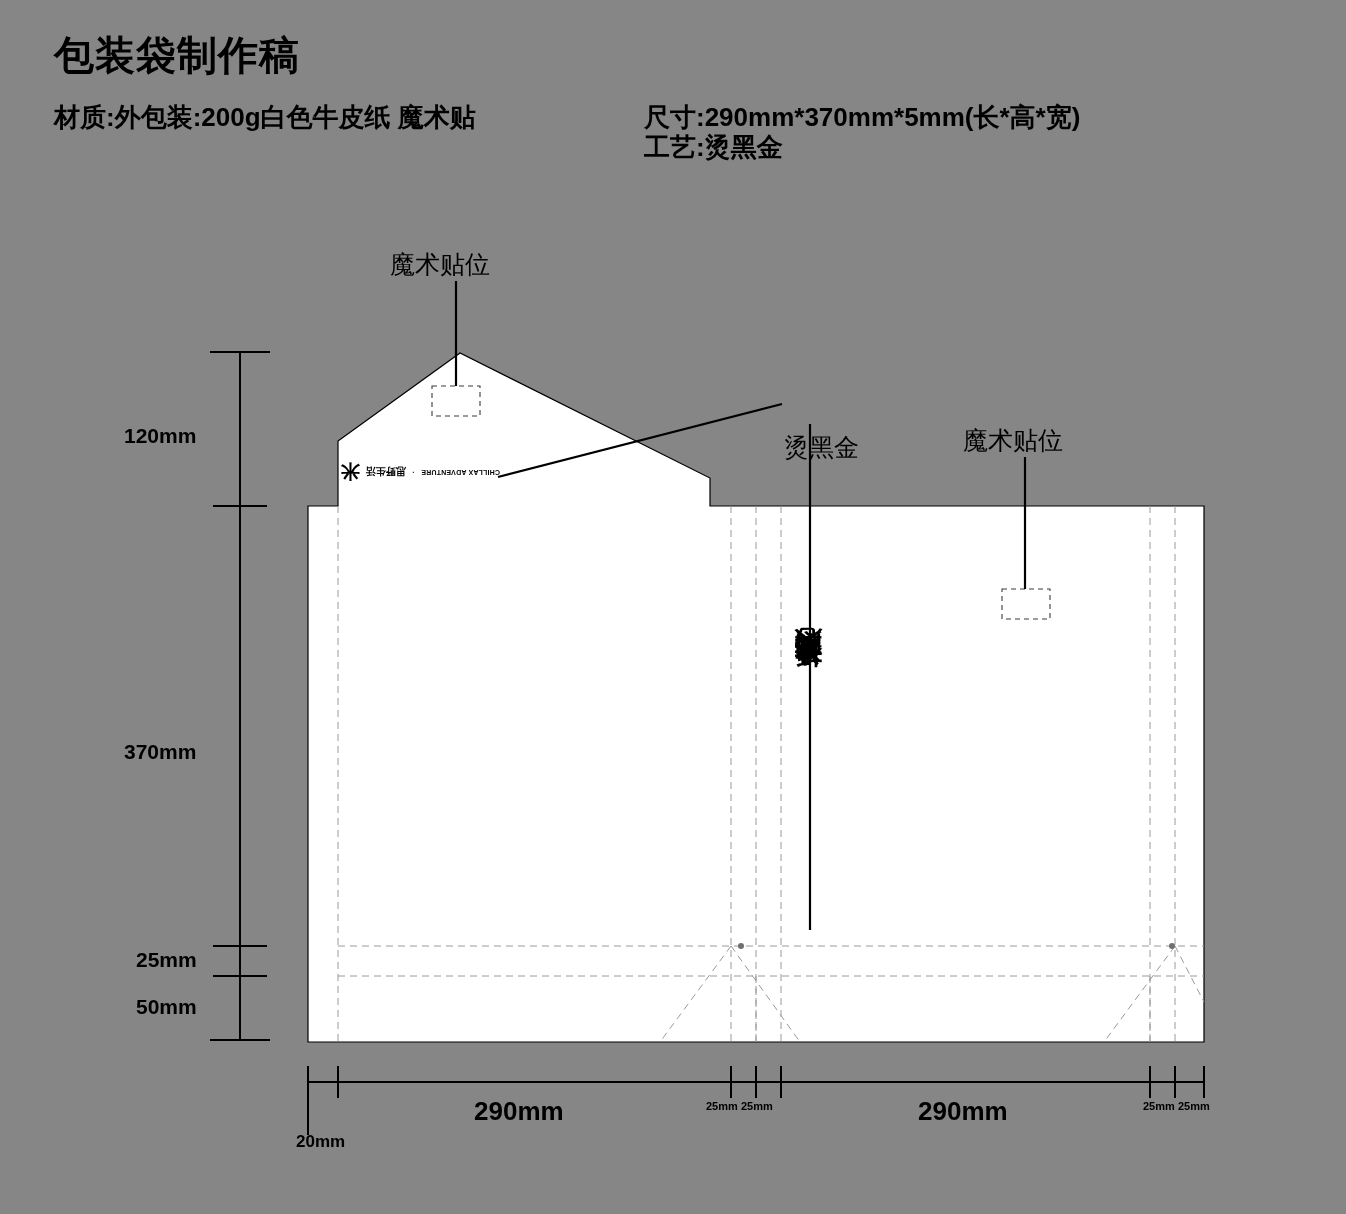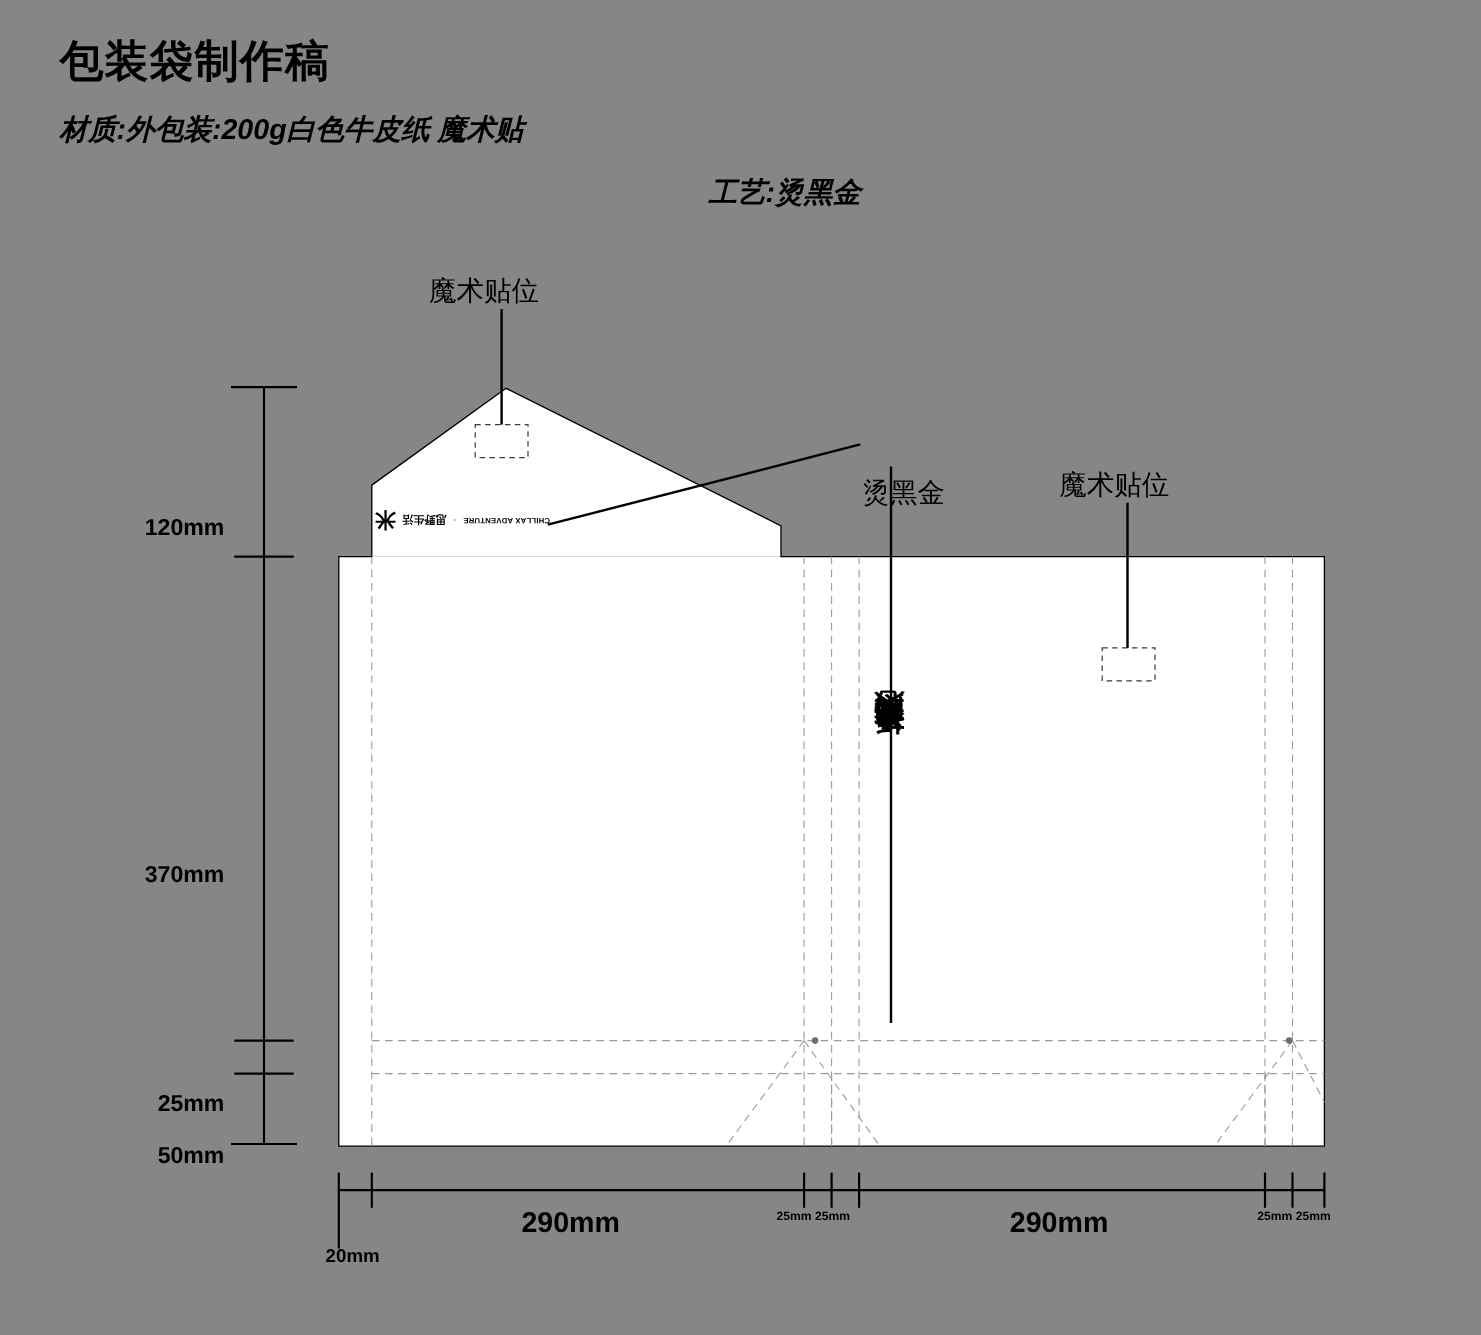--- a/index.html
+++ b/index.html
@@ -29,44 +29,41 @@
     font-size: 40px;
     font-weight: bold;
     letter-spacing: 1px;
     white-space: nowrap;
   }
   .spec-line {
     font-size: 26px;
     font-weight: bold;
     white-space: nowrap;
     letter-spacing: 0px;
-    font-style: italic;
   }
   #spec-mat-1 { left: 54px;  top: 100px; }
   #spec-mat-2 { left: 130px; top: 142px; }
   #spec-size  { left: 644px; top: 100px; }
-  #spec-craft { left: 644px; top: 158px; }
+  #spec-craft { left: 644px; top: 130px; }
 
   
   .callout-label {
     font-size: 25px;
     font-weight: normal;
     white-space: nowrap;
   }
   #label-velcro-1 { left: 390px; top: 248px; }
   #label-foil     { left: 784px; top: 391px; margin-top: 40px; }
   #label-velcro-2 { left: 963px; top: 424px; }
 
   
   .dim-label {
     font-size: 21px;
     font-weight: bold;
     white-space: nowrap;
-    text-align: right;
-    margin-top: 44px;
   }
   #dim-120 { left: 124px; top: 424px; width: 80px; }
   #dim-370 { left: 124px; top: 740px; width: 80px; }
   #dim-25  { left: 136px; top: 948px; width: 68px; }
   #dim-50  { left: 136px; top: 995px; width: 68px; }
 
   
   .dim-bottom {
     font-size: 26px;
     font-weight: bold;
@@ -187,20 +184,21 @@
       <line x1="756" y1="1066" x2="756" y2="1098"></line>
       <line x1="781" y1="1066" x2="781" y2="1098"></line>
       <line x1="1150" y1="1066" x2="1150" y2="1098"></line>
       <line x1="1175" y1="1066" x2="1175" y2="1098"></line>
       <line x1="1204" y1="1066" x2="1204" y2="1098"></line>
     </g>
   </svg>
 
   <div class="abs" id="doc-title">包装袋制作稿</div>
   <div class="abs spec-line" id="spec-mat-1">材质:外包装:200g白色牛皮纸 魔术贴</div>
+  <div class="abs spec-line" id="spec-size">尺寸:290mm*370mm*5mm(长*高*宽)</div>
   <div class="abs spec-line" id="spec-craft">工艺:烫黑金</div>
 
   <div class="abs callout-label" id="label-velcro-1">魔术贴位</div>
   <div class="abs callout-label" id="label-foil">烫黑金</div>
   <div class="abs callout-label" id="label-velcro-2">魔术贴位</div>
 
   <div class="abs dim-label" id="dim-120">120mm</div>
   <div class="abs dim-label" id="dim-370">370mm</div>
   <div class="abs dim-label" id="dim-25">25mm</div>
   <div class="abs dim-label" id="dim-50">50mm</div>

